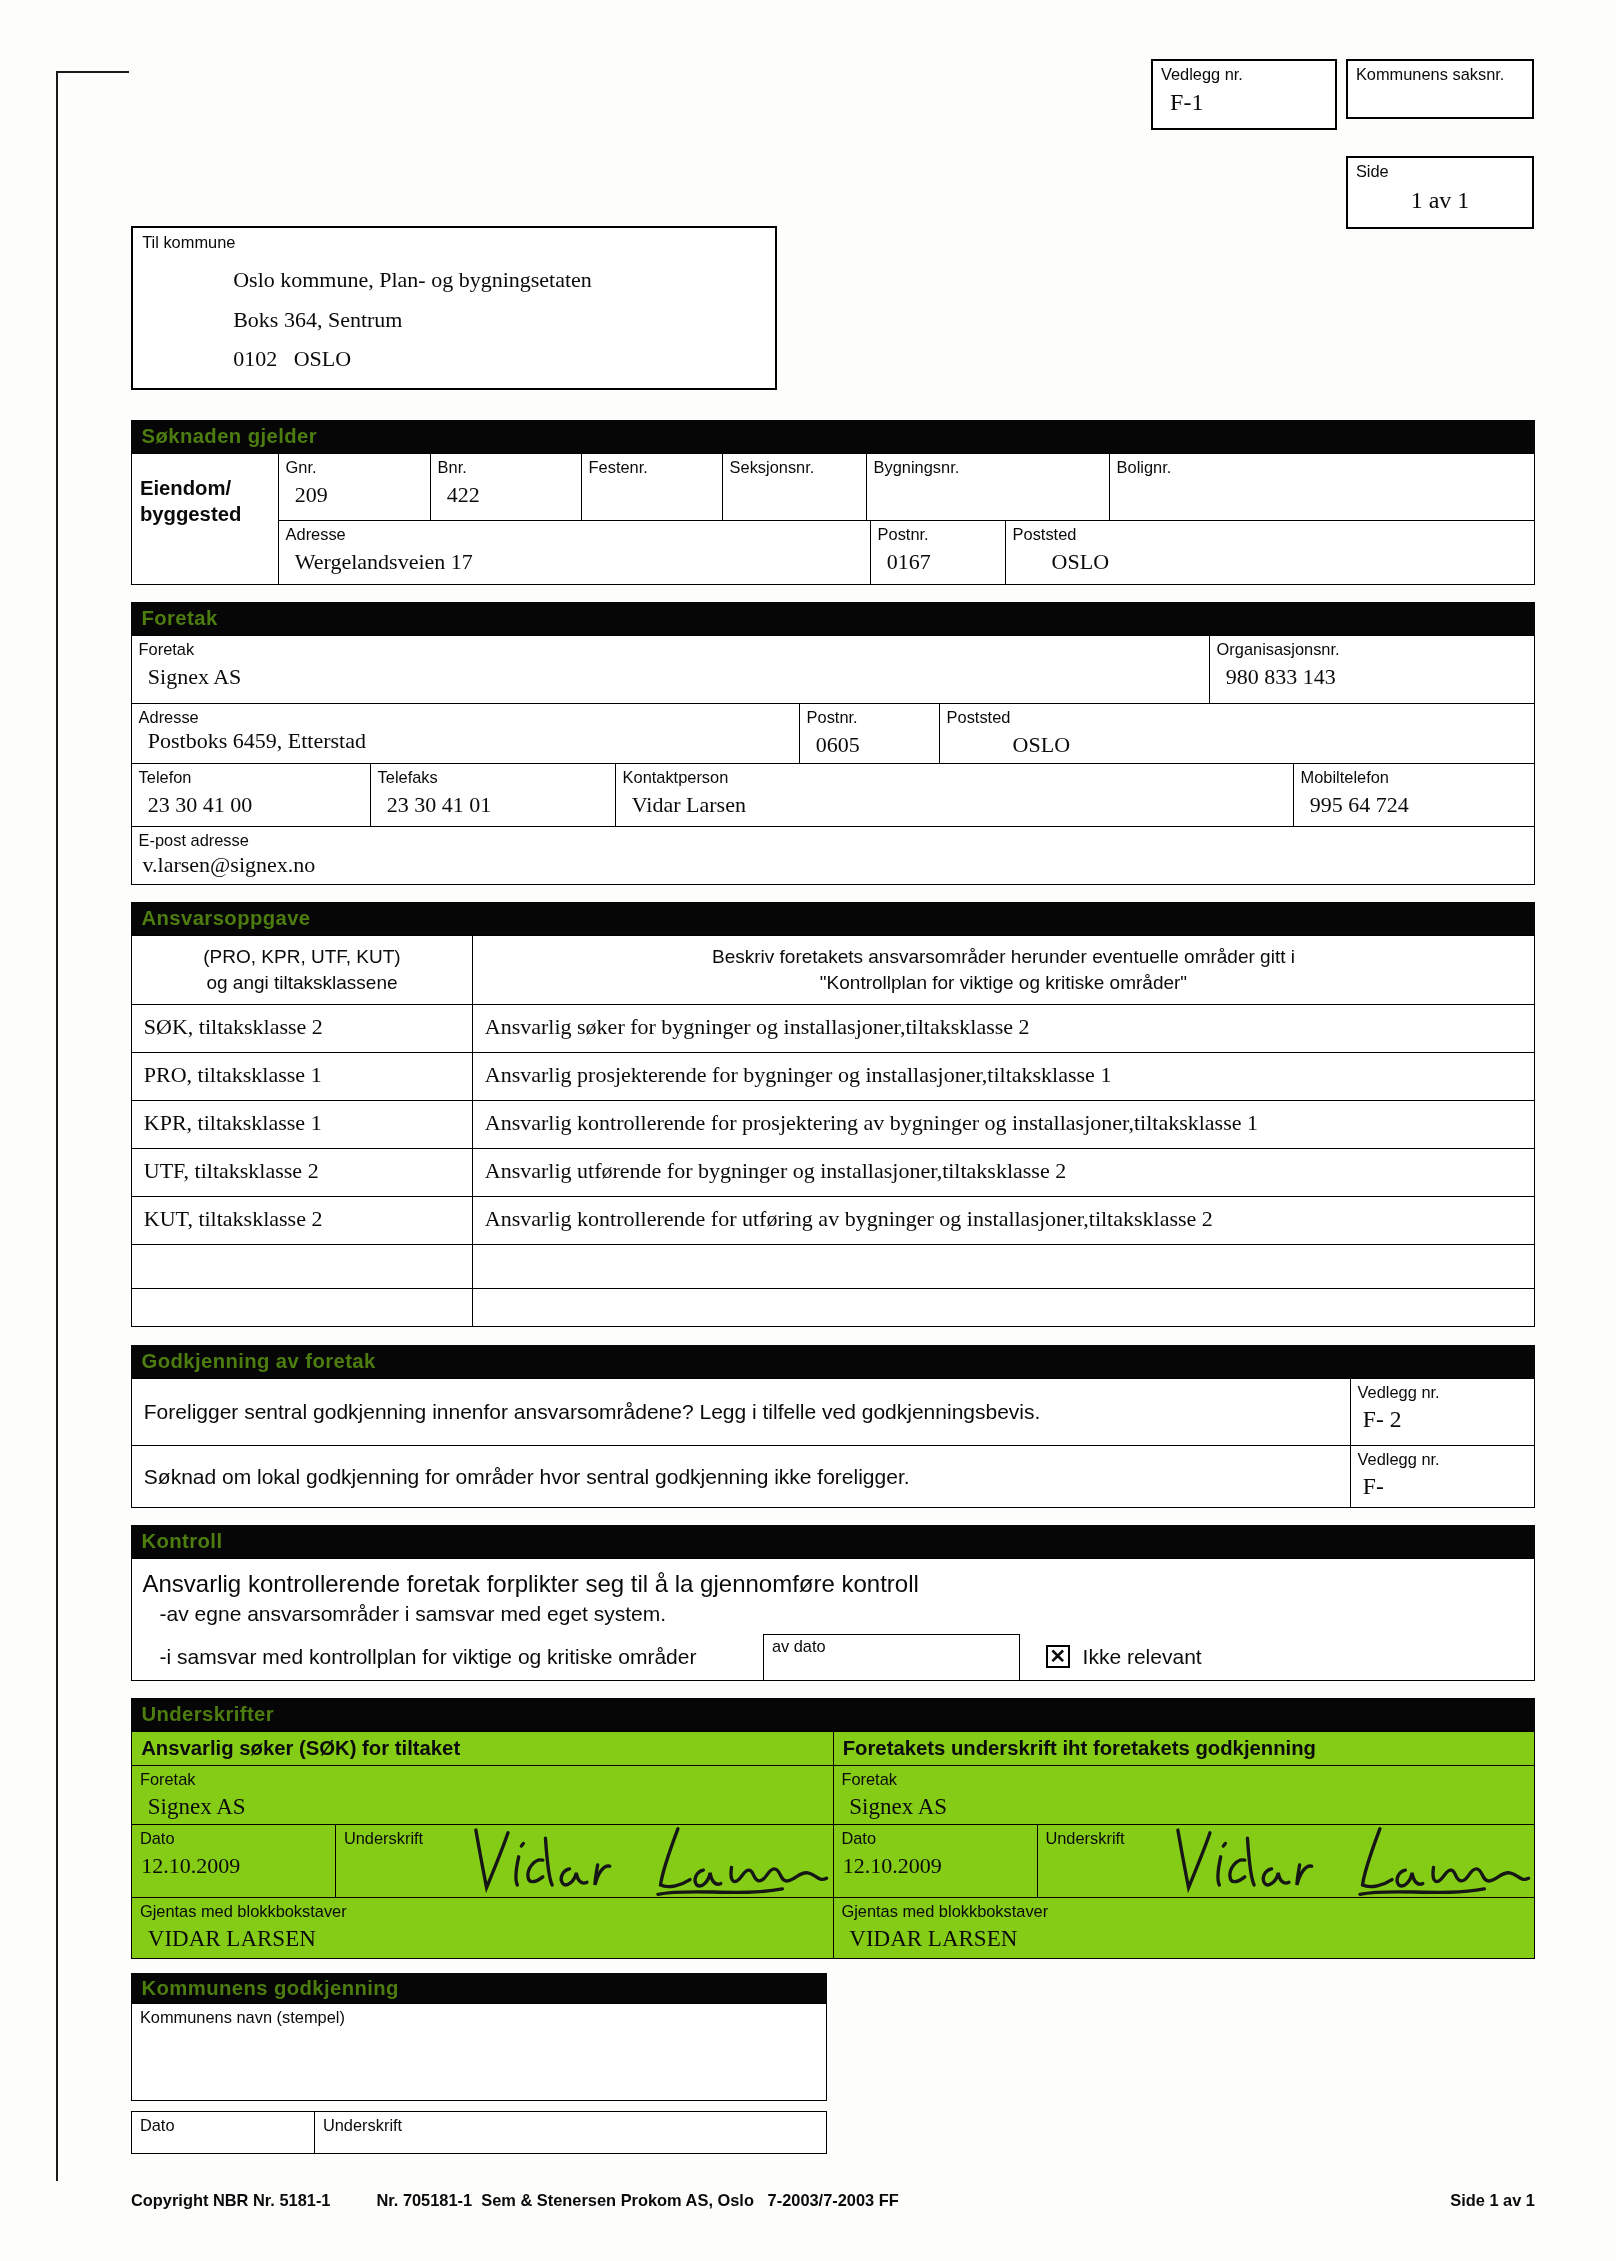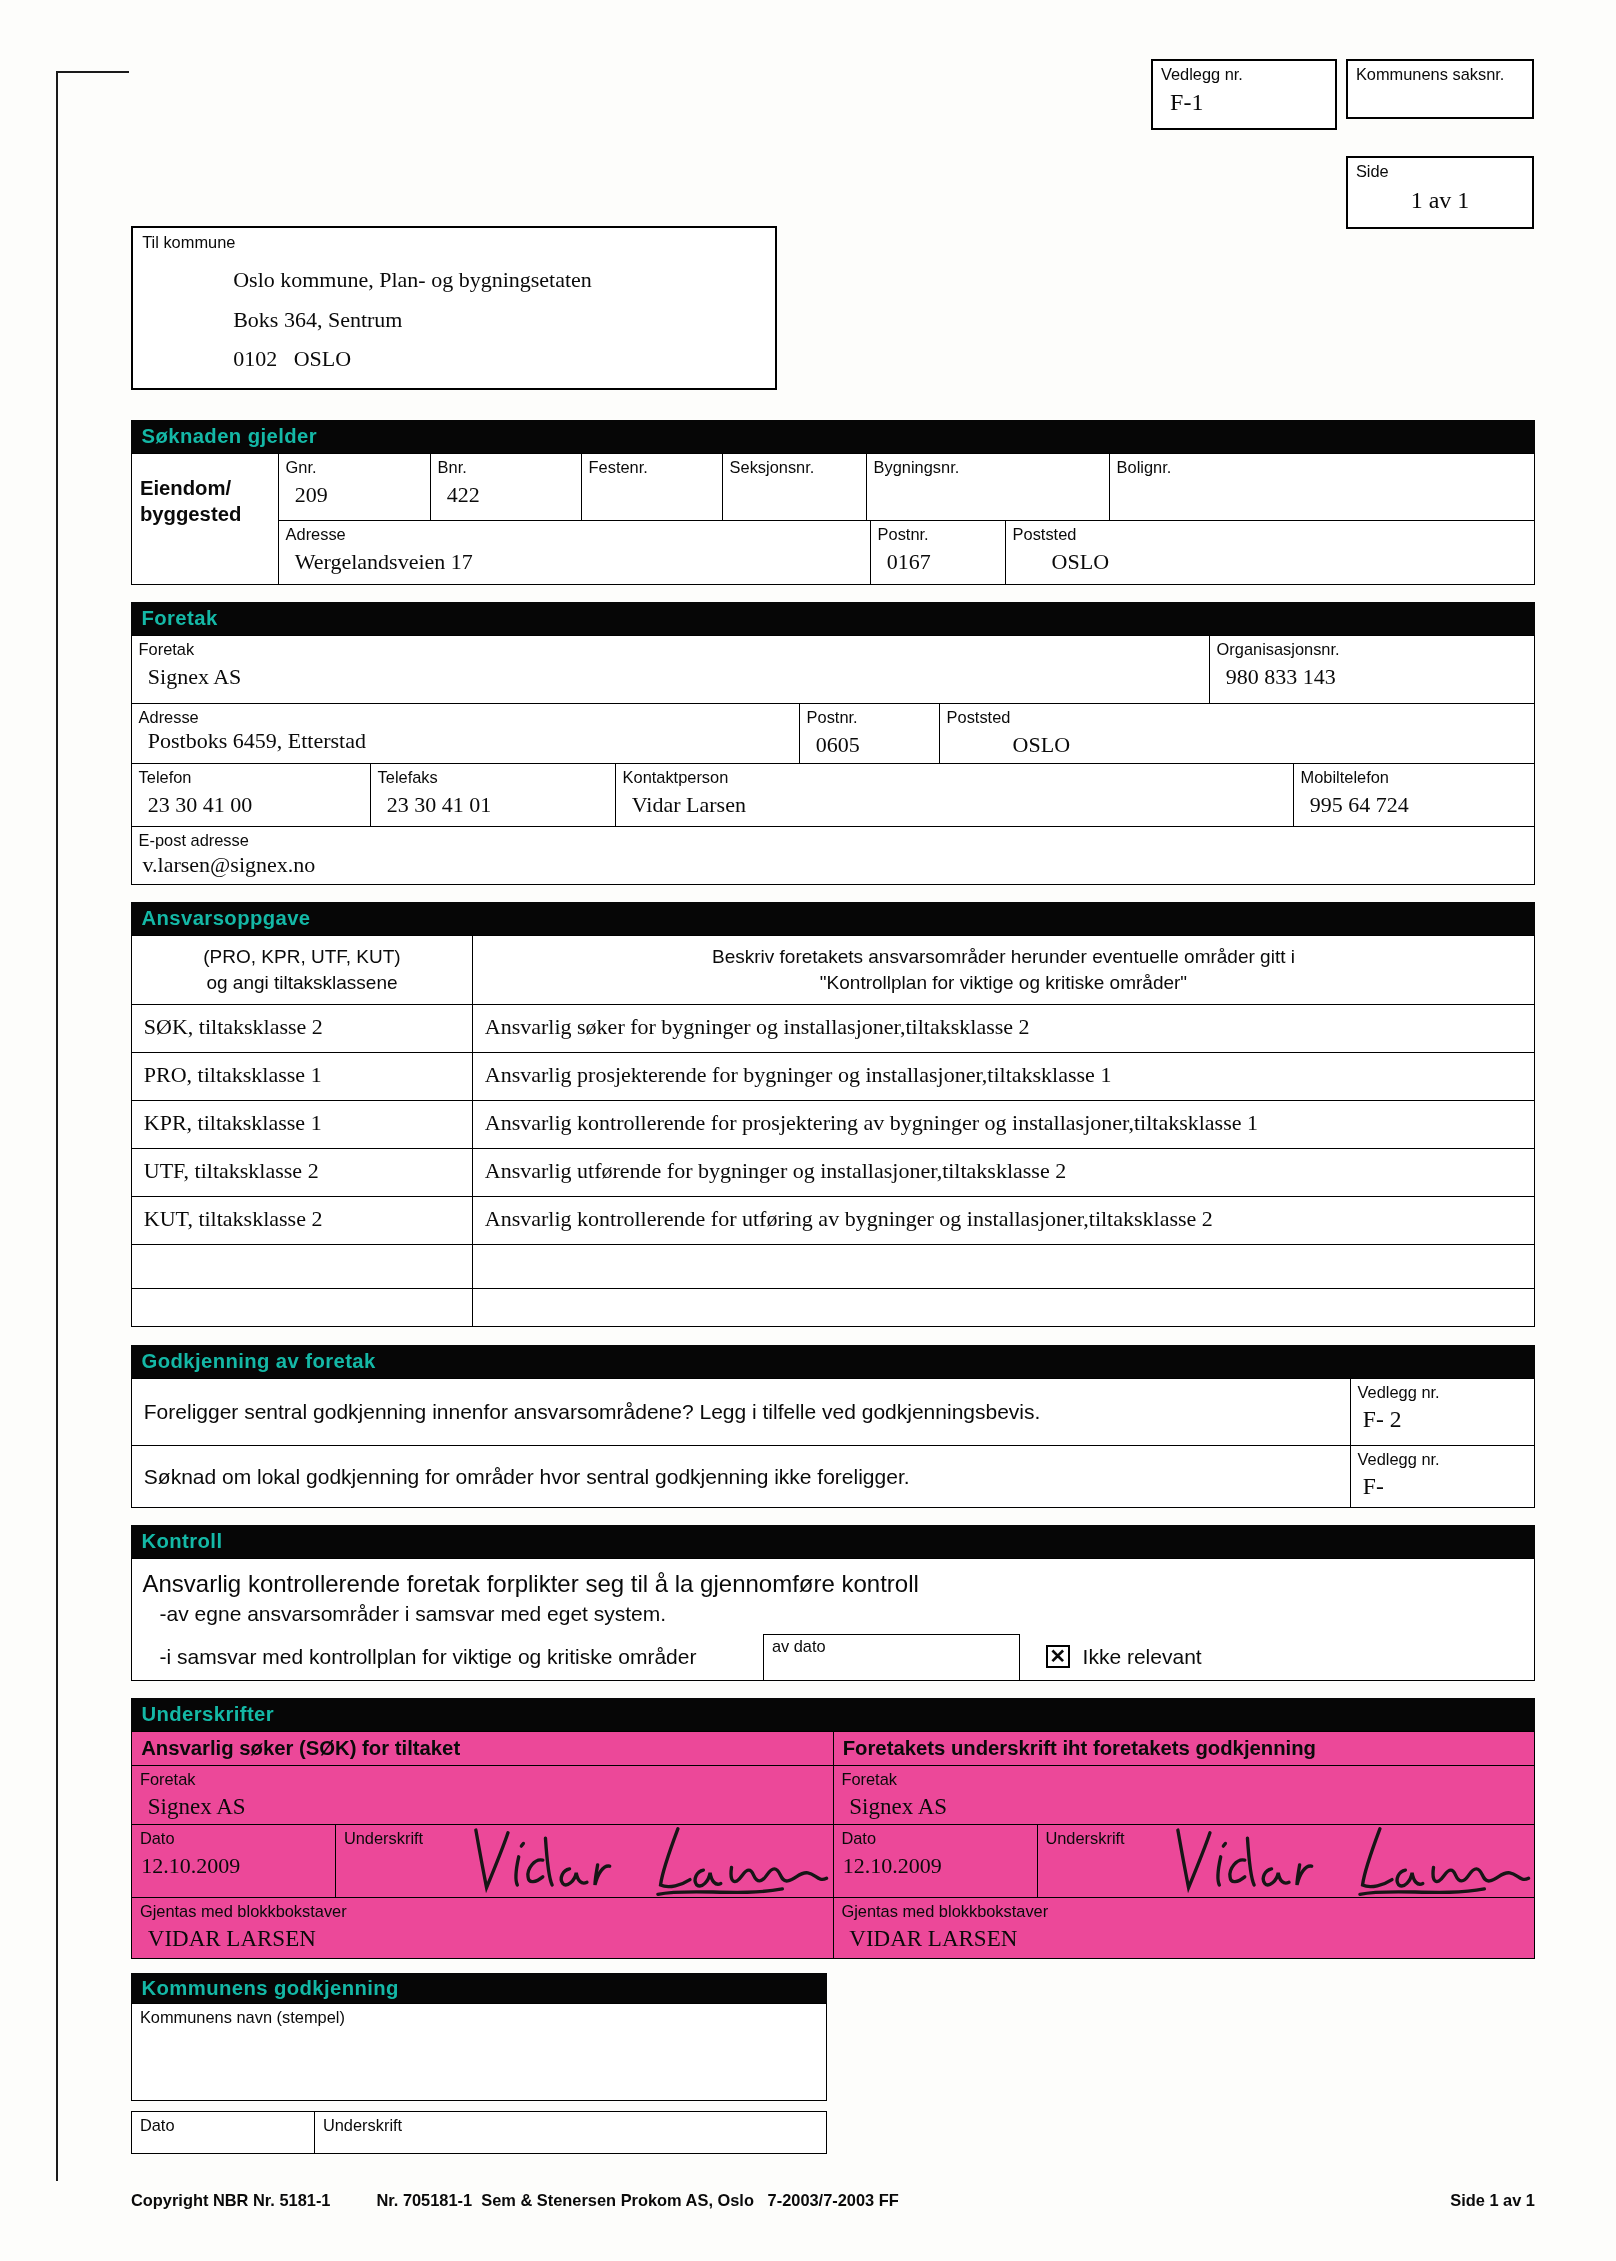--- a/index.html
+++ b/index.html
@@ -23,21 +23,21 @@
   .tk-box { left:0; top:167px; width:646px; height:164px; padding:5.2px 9.2px; }
   .tk-lines { margin:7.9px 0 0 91px; }
   .tk-line { font-size:22px; line-height:1.8; white-space:pre; }
   .vedlegg-box { left:1020px; top:0; width:186px; height:71px; padding:3.9px 7.9px; }
   .saksnr-box  { left:1215px; top:0; width:188px; height:60px; padding:3.9px 7.9px; }
   .side-box    { left:1215px; top:97px; width:188px; height:73px; padding:3.9px 7.9px; }
   .hval { font-size:24px; margin-top:5.2px; padding-left:9.2px; }
   .side-val { text-align:center; padding-left:0; margin-top:6.6px; }
 
   
-  .bar { height:33px; background:#060606; color:#14b8a6; font-weight:bold; font-size:20.3px;
+  .bar { height:33px; background:#060606; color:#4d7c0f; font-weight:bold; font-size:20.3px;
          display:flex; align-items:center; padding-left:10.5px; letter-spacing:0.4px; }
 
   
   .blk { border:1.3px solid #000; background:#fff; }
   .frow { display:flex; }
   .frow + .frow { border-top:1.3px solid #000; }
   .fc { padding:3.9px 6.6px; }
   .fc + .fc { border-left:1.3px solid #000; }
   .fc .val { font-size:22px; margin:5.2px 0 0 9.2px; white-space:pre; }
 
@@ -72,21 +72,21 @@
   .ktr-line2 { font-size:21px; margin:3.9px 0 7.9px 27.6px; }
   .ktr-row { display:flex; min-height:46px; }
   .ktr-text { width:631px; display:flex; align-items:center; padding-left:27.6px; font-size:21px; }
   .ktr-avdato { width:256px; border-left:1.3px solid #000; border-top:1.3px solid #000; padding:2.6px 7.9px; }
   .ktr-check { flex:1; border-left:1.3px solid #000; display:flex; align-items:center; padding-left:26px; gap:13px; }
   .cbox { width:23.6px; height:23.6px; border:2px solid #000; display:flex; align-items:center;
           justify-content:center; font-size:19.7px; font-weight:bold; line-height:1; }
   .cbox-label { font-size:21px; }
 
   
-  .und { border:1.3px solid #000; background:#ec4899; display:flex; }
+  .und { border:1.3px solid #000; background:#84cc16; display:flex; }
   .und-col { flex:1; min-width:0; }
   .und-col + .und-col { border-left:1.3px solid #000; }
   .und-h { border-bottom:1.3px solid #000; padding:5.2px 9.2px; font-weight:bold; font-size:20.3px; min-height:33px; }
   .und-cell { border-bottom:1.3px solid #000; padding:3.9px 7.9px; min-height:59px; }
   .und-cell .val, .und-blokk .val { font-size:23px; margin:5.2px 0 0 7.9px; }
   .und-sigrow { display:flex; border-bottom:1.3px solid #000; min-height:73px; }
   .und-dato { width:203px; padding:3.9px 7.9px; }
   .und-usk { flex:1; border-left:1.3px solid #000; padding:3.9px 7.9px; position:relative; }
   .sig { position:absolute; right:-2.6px; top:-6.6px; width:381px; height:87px; pointer-events:none; }
   .und-blokk { padding:3.9px 7.9px; min-height:60px; }

